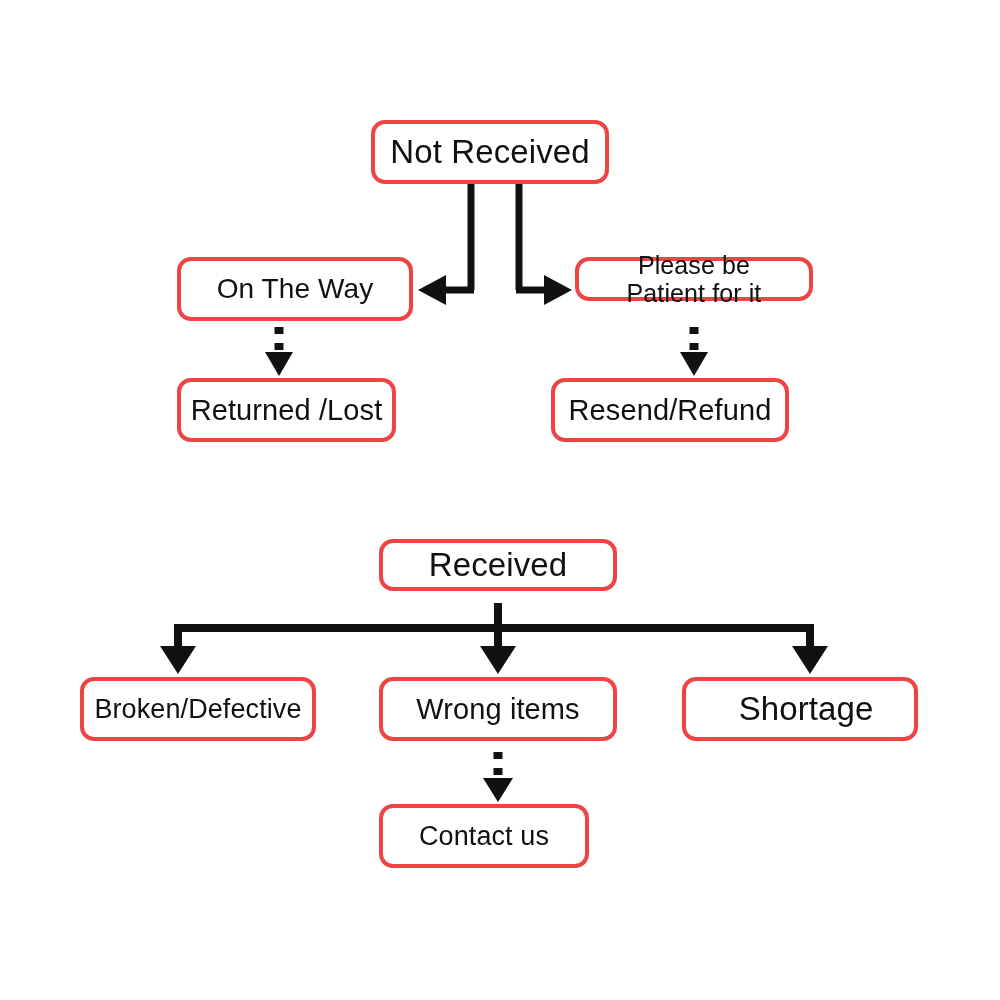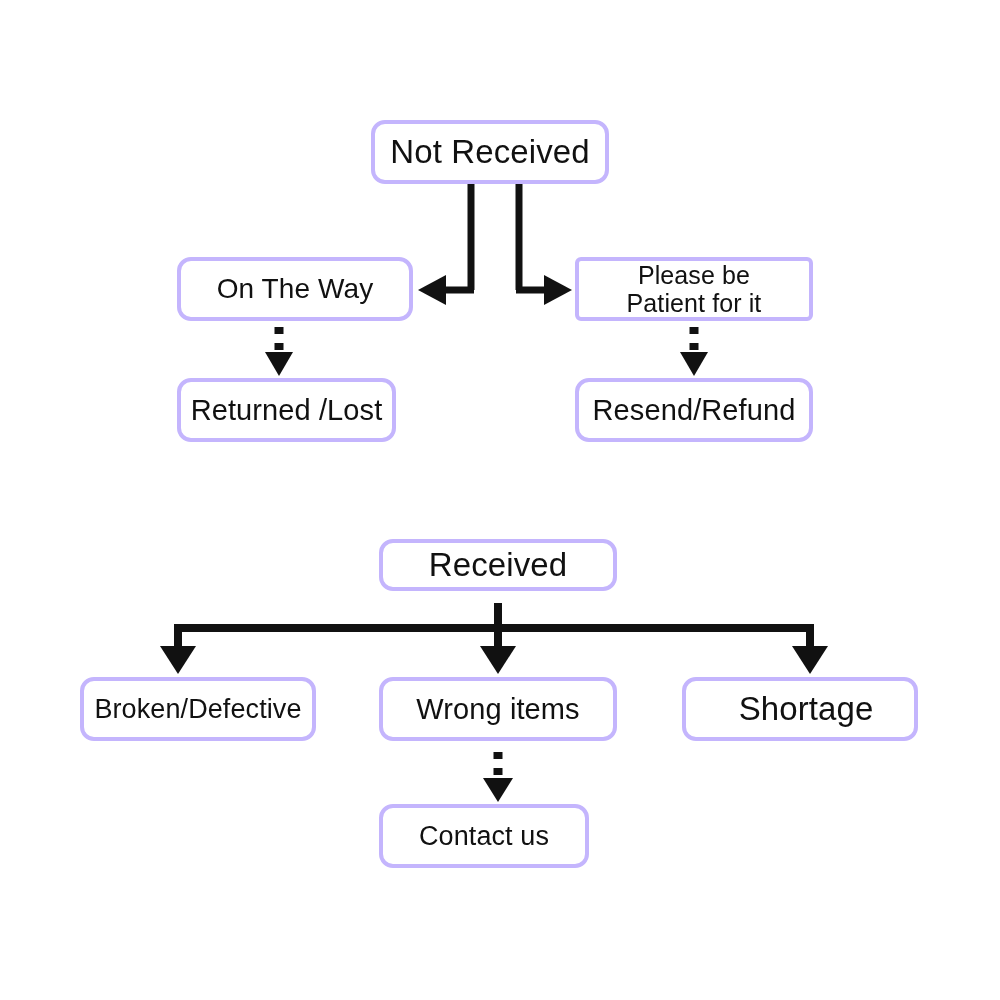--- a/index.html
+++ b/index.html
@@ -14,38 +14,38 @@
     position: relative;
     width: 1000px;
     height: 1000px;
     background: #ffffff;
     overflow: hidden;
   }
   .node {
     position: absolute;
     box-sizing: border-box;
     background: #ffffff;
-    border: 4px solid #c4b5fd;
+    border: 4px solid #ef4444;
     border-radius: 14px;
     display: flex;
     align-items: center;
     justify-content: center;
     text-align: center;
     color: #111111;
     line-height: 1.12;
     letter-spacing: 0.1px;
     white-space: pre-line;
     user-select: none;
   }
   
   #node-not-received   { left: 371px; top: 120px;  width: 238px; height: 64px;  font-size: 33px; }
   #node-on-the-way     { left: 177px; top: 257px;  width: 236px; height: 64px;  font-size: 28px; }
-  #node-please-patient { left: 575px; top: 257px;  width: 238px; height: 64px;  font-size: 25px; border-radius: 6px; }
+  #node-please-patient { left: 575px; top: 257px;  width: 238px; height: 44px;  font-size: 25px; }
   #node-returned-lost  { left: 177px; top: 378px;  width: 219px; height: 64px;  font-size: 29px; }
-  #node-resend-refund  { left: 575px; top: 378px;  width: 238px; height: 64px;  font-size: 29px; }
+  #node-resend-refund  { left: 551px; top: 378px;  width: 238px; height: 64px;  font-size: 29px; }
   #node-received       { left: 379px; top: 539px;  width: 238px; height: 52px;  font-size: 33px; }
   #node-broken         { left: 80px;  top: 677px;  width: 236px; height: 64px;  font-size: 27px; }
   #node-wrong-items    { left: 379px; top: 677px;  width: 238px; height: 64px;  font-size: 29px; }
   #node-shortage       { left: 682px; top: 677px;  width: 236px; height: 64px;  font-size: 33px; padding-left: 12px; }
   #node-contact-us     { left: 379px; top: 804px;  width: 210px; height: 64px;  font-size: 27px; }
 
   .edge-layer {
     position: absolute;
     left: 0;
     top: 0;

